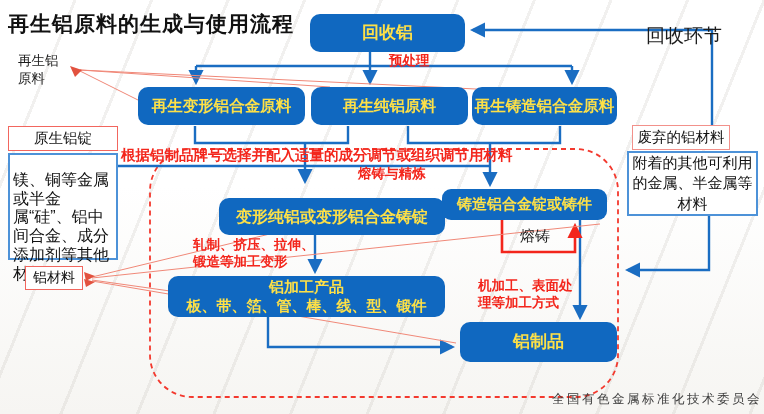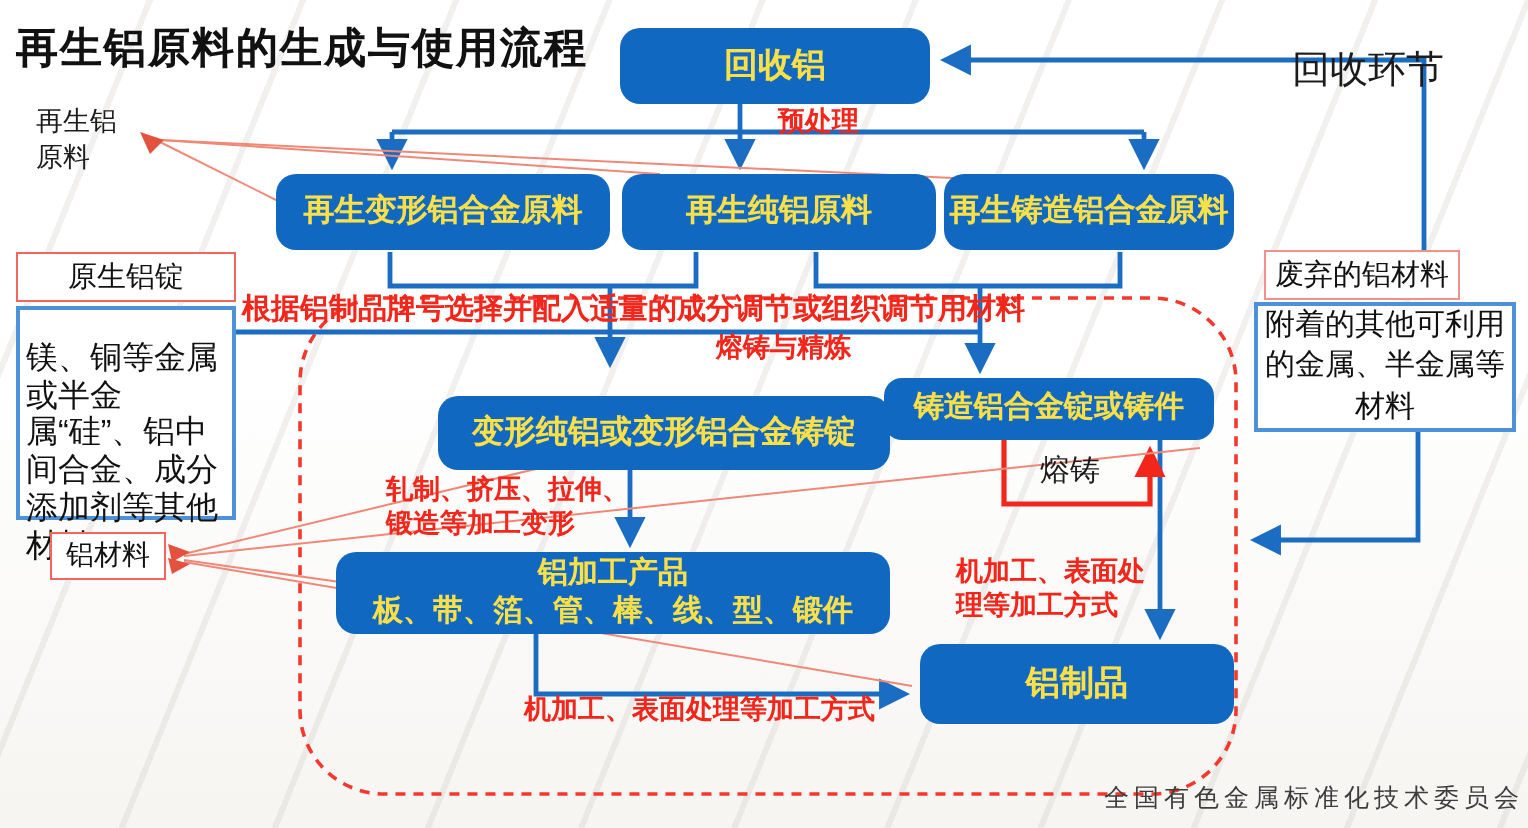--- a/index.html
+++ b/index.html
@@ -110,17 +110,16 @@
   <div class="obox pink-border" style="left:632px;top:125px;width:98px;height:25px;font-size:14.5px;">废弃的铝材料</div>
   <div class="obox blue-border" style="left:627px;top:151px;width:131px;height:65px;font-size:15px;line-height:1.35;padding:1px 2px;">附着的其他可利用的金属、半金属等材料</div>
 
   <div class="ann" style="left:389px;top:53px;font-size:13.5px;">预处理</div>
   <div class="ann" style="left:121px;top:146px;font-size:14.5px;">根据铝制品牌号选择并配入适量的成分调节或组织调节用材料</div>
   <div class="ann" style="left:358px;top:166px;font-size:13.5px;">熔铸与精炼</div>
   <div class="ann" style="left:193px;top:237px;font-size:13.5px;">轧制、挤压、拉伸、
 锻造等加工变形</div>
   <div class="ann" style="left:478px;top:278px;font-size:13.5px;">机加工、表面处
 理等加工方式</div>
-  <div class="ann" style="left:262px;top:347px;font-size:13.5px;">机加工、表面处理等加工方式</div>
 
   <div class="footer" style="left:552px;top:391px;">全国有色金属标准化技术委员会</div>
 
 </div>
 
 </body></html>

